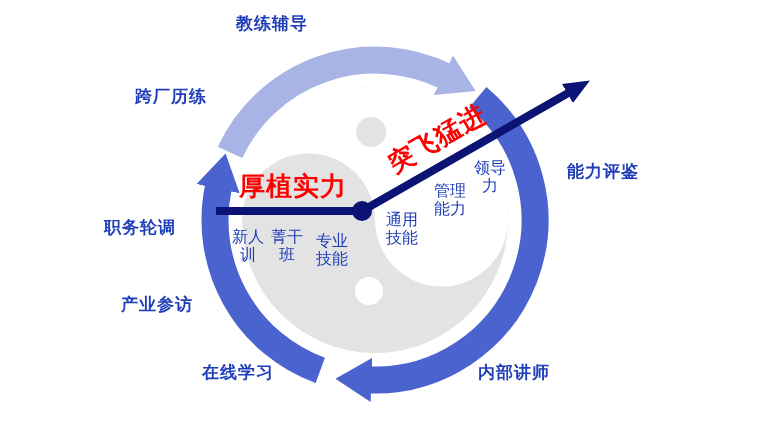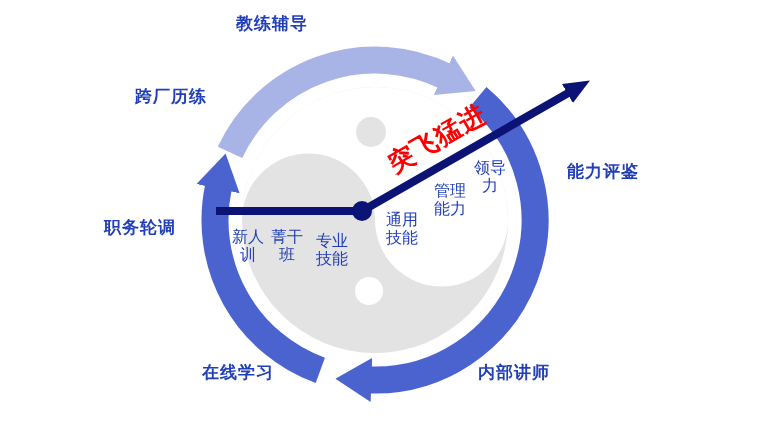--- a/index.html
+++ b/index.html
@@ -77,23 +77,25 @@
     <path d="M 320.3,370.4 A 160,160 0 0 1 218.5,186.7" fill="none" stroke-width="27" marker-end="url(#ah-royal)" style="stroke:var(--arc-royal,#4a63ce)"></path>
 
     <path d="M 216,211 L 362,211 L 570,92" fill="none" stroke-width="8" stroke-linejoin="miter" marker-end="url(#ah-navy)" style="stroke:var(--arrow-navy,#0b1374)"></path>
     <circle cx="362" cy="211" r="10" style="fill:var(--arrow-navy,#0b1374)"></circle>
   </svg>
 
   <div class="lbl ol0">教练辅导</div>
   <div class="lbl ol2">跨厂历练</div>
   <div class="lbl ol3">能力评鉴</div>
   <div class="lbl ol4">职务轮调</div>
+  <div class="lbl ol6">产业参访</div>
   <div class="lbl ol7">内部讲师</div>
   <div class="lbl ol8">在线学习</div>
 
+  <div class="red-title" id="t-build">厚植实力</div>
   <div class="red-title" id="t-surge">突飞猛进</div>
 
   <div class="step st0">新人
 训</div>
   <div class="step st1">菁干
 班</div>
   <div class="step st2">专业
 技能</div>
   <div class="step st3">通用
 技能</div>

